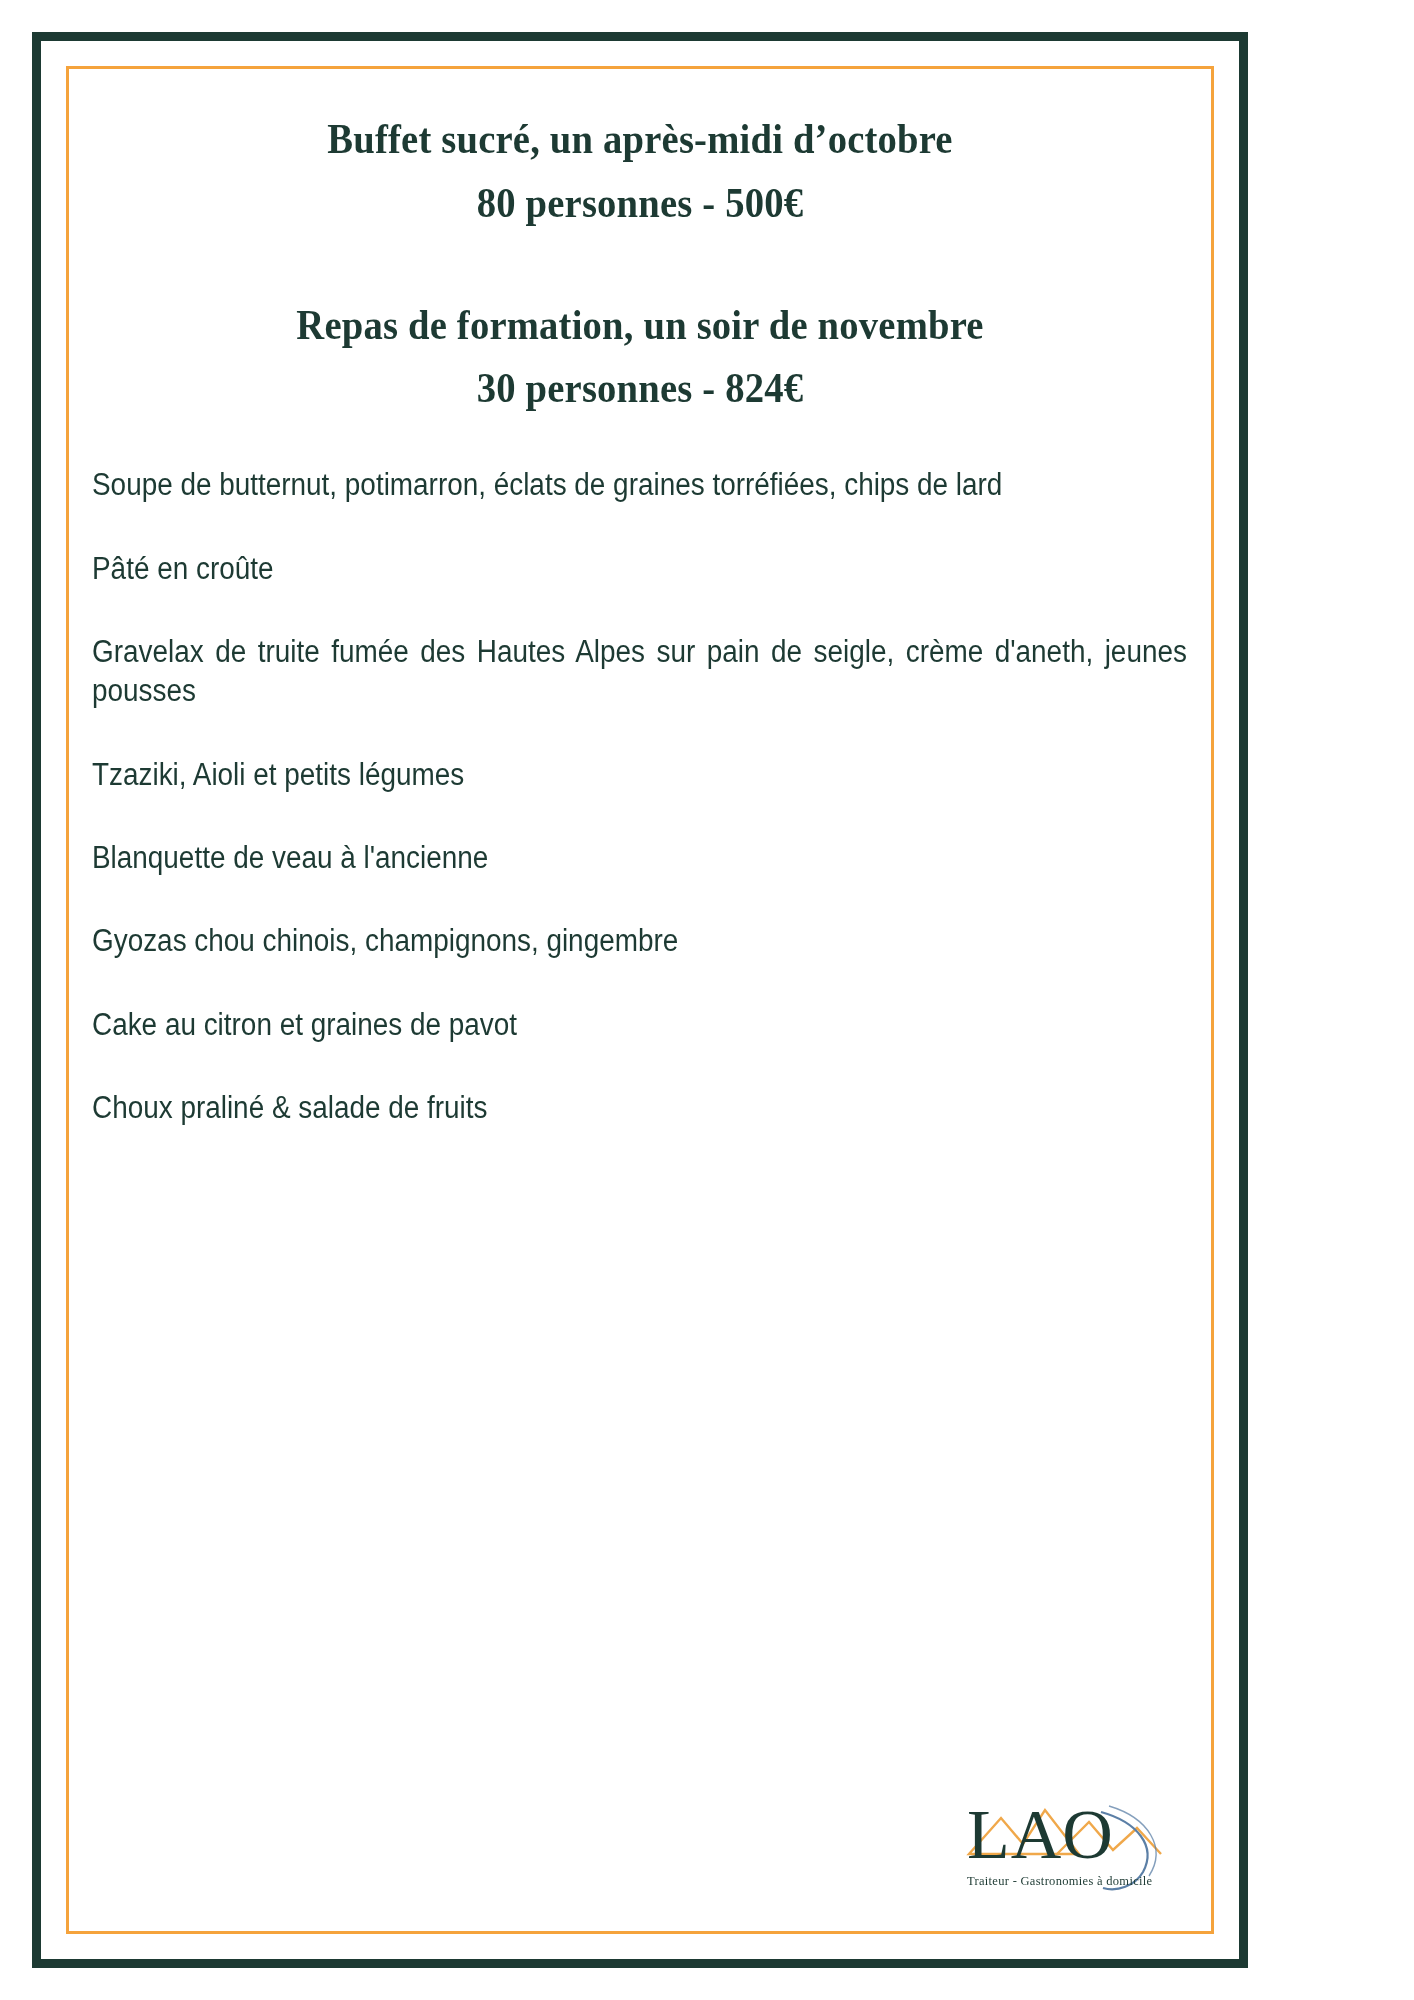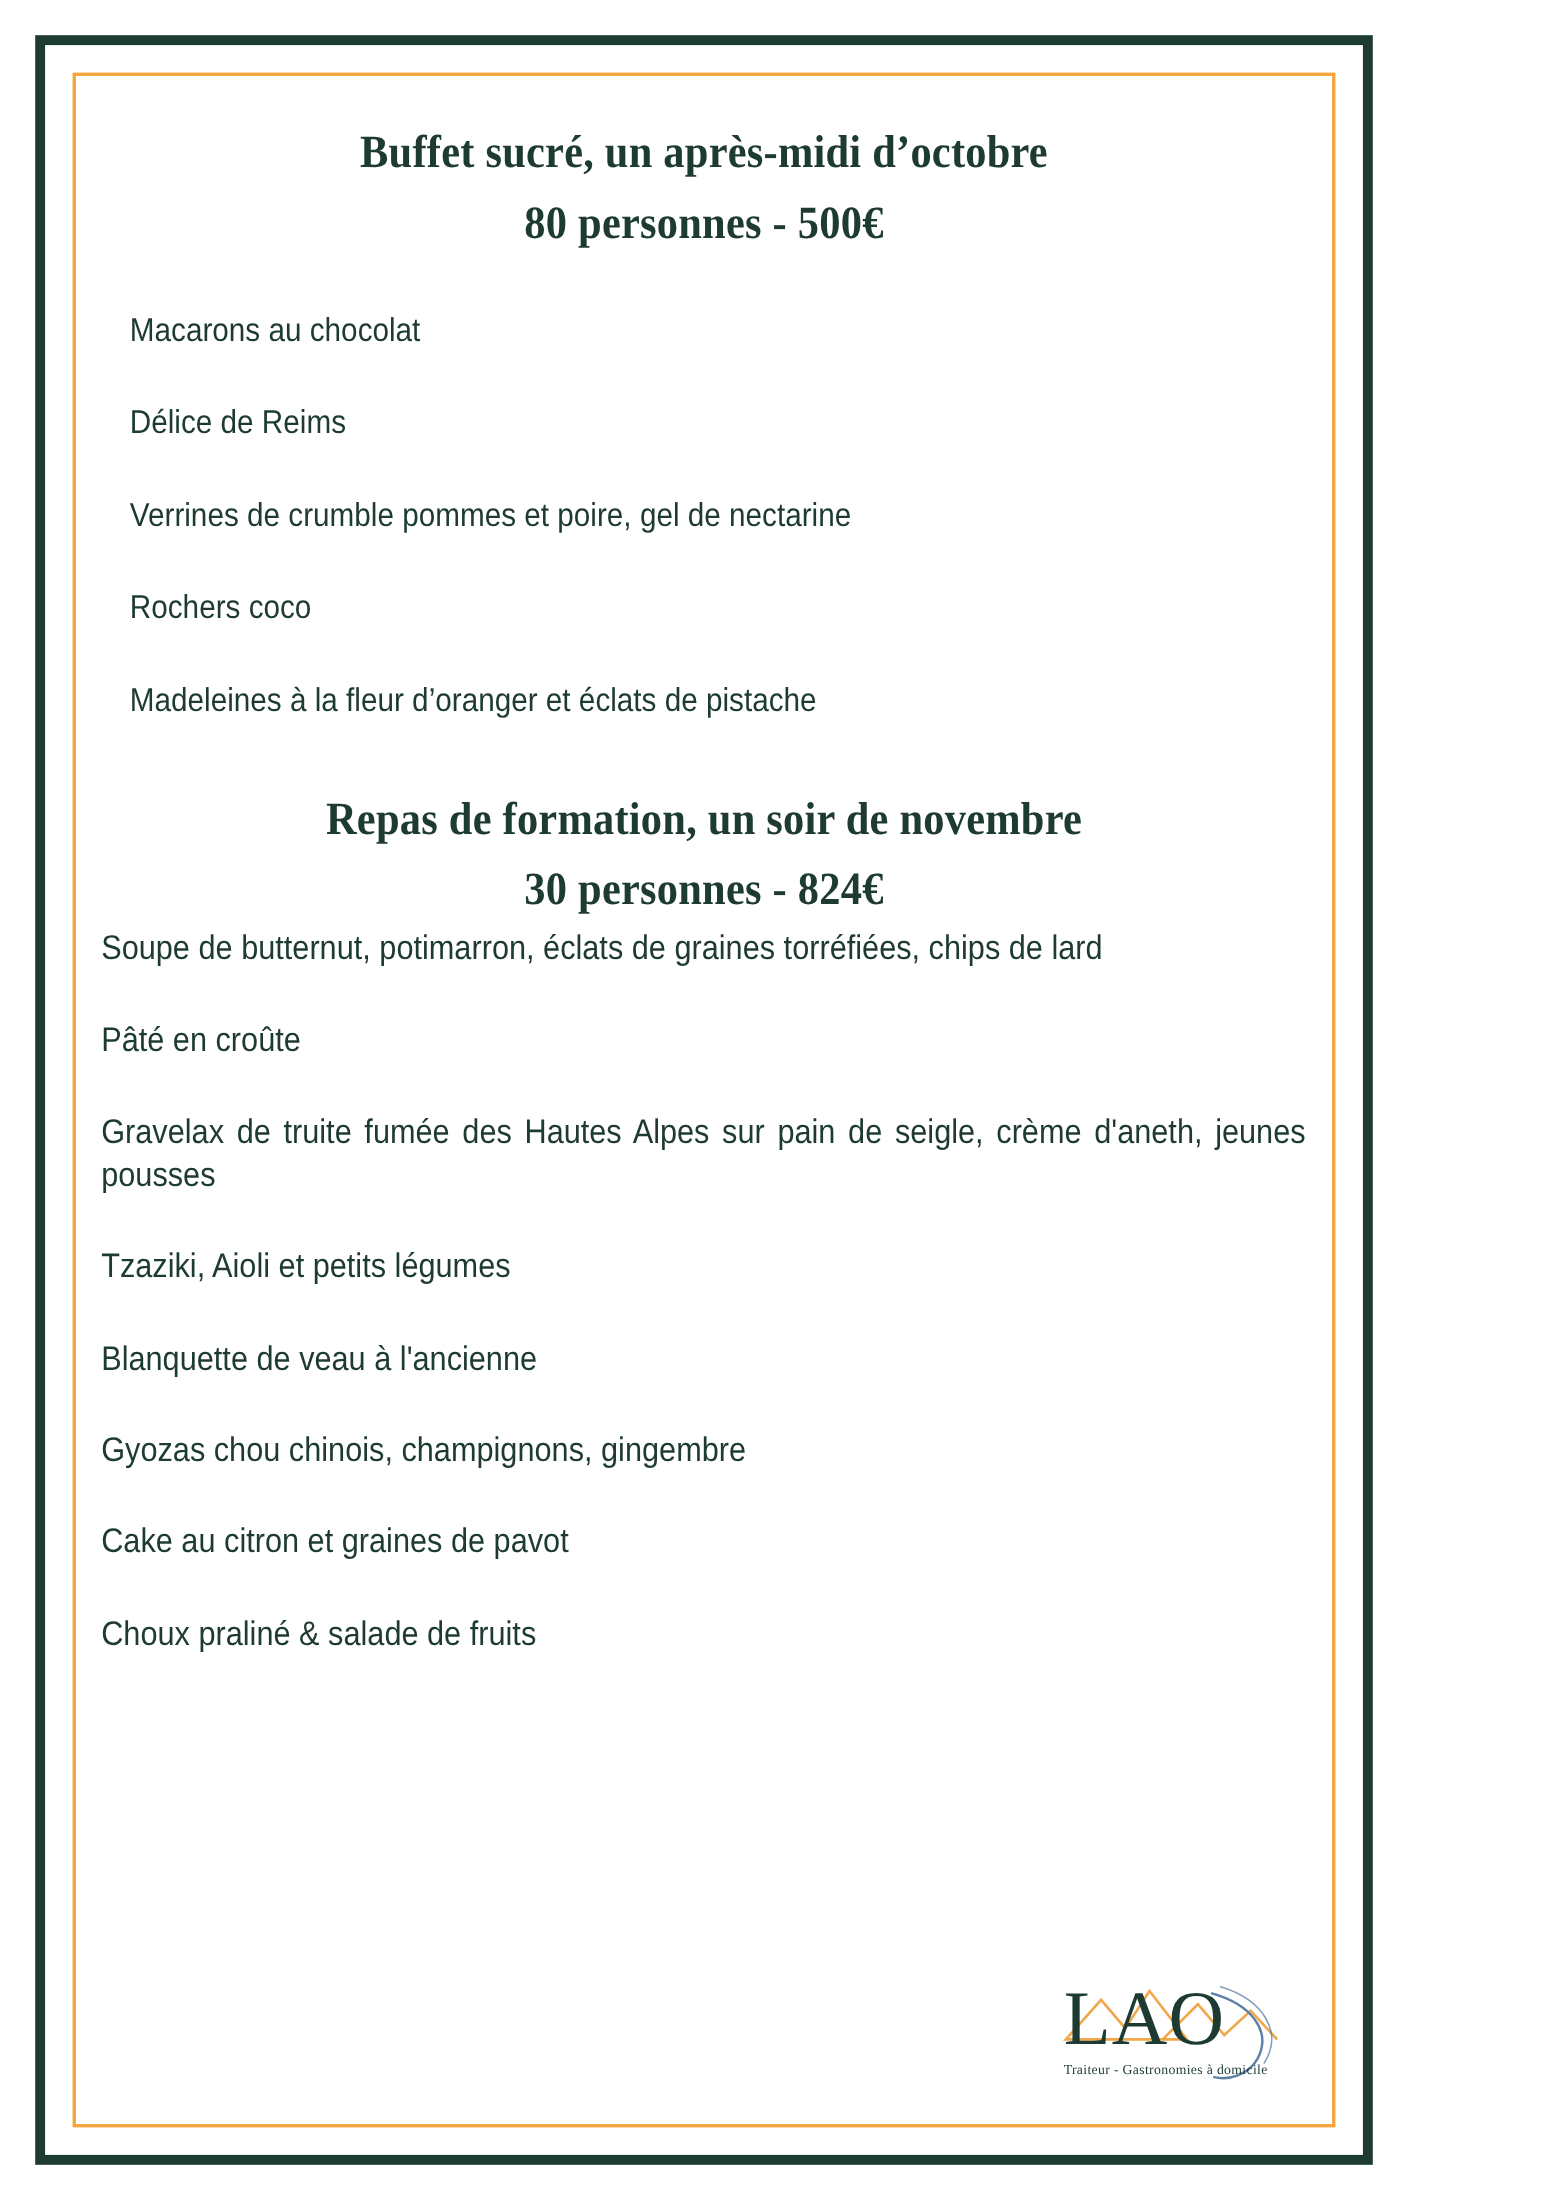--- a/index.html
+++ b/index.html
@@ -80,20 +80,21 @@
     margin: 0;
     padding: 0;
   }
 
   .menu-list-1 {
     margin-top: 46px;
     padding-left: 26px;
   }
 
   .menu-list-2 {
+    margin-top: 44px;
     padding-left: 0px;
   }
 
   .menu-item {
     color: #1d3a33;
     font-family: "Liberation Sans", sans-serif;
     font-weight: 400;
     font-size: 30px;
     line-height: 1.27;
     margin-bottom: 46px;
@@ -135,27 +136,20 @@
   <div class="frame-outer"></div>
   <div class="frame-inner"></div>
 
   <div class="content">
 
     <div class="section-heading heading-1">
       <span class="hl1">Buffet sucré, un après-midi d’octobre</span>
       <span class="hl2">80 personnes - 500€</span>
     </div>
 
-    <ul class="menu-list menu-list-1">
-      <li class="menu-item">Macarons au chocolat</li>
-      <li class="menu-item">Délice de Reims</li>
-      <li class="menu-item">Verrines de crumble pommes et poire, gel de nectarine</li>
-      <li class="menu-item">Rochers coco</li>
-      <li class="menu-item">Madeleines à la fleur d’oranger et éclats de pistache</li>
-    </ul>
 
     <div class="section-heading heading-2">
       <span class="hl1">Repas de formation, un soir de novembre</span>
       <span class="hl2">30 personnes - 824€</span>
     </div>
 
     <ul class="menu-list menu-list-2">
       <li class="menu-item">Soupe de butternut, potimarron, éclats de graines torréfiées, chips de lard</li>
       <li class="menu-item">Pâté en croûte</li>
       <li class="menu-item justified">Gravelax de truite fumée des Hautes Alpes sur pain de seigle, crème d'aneth, jeunes pousses</li>

